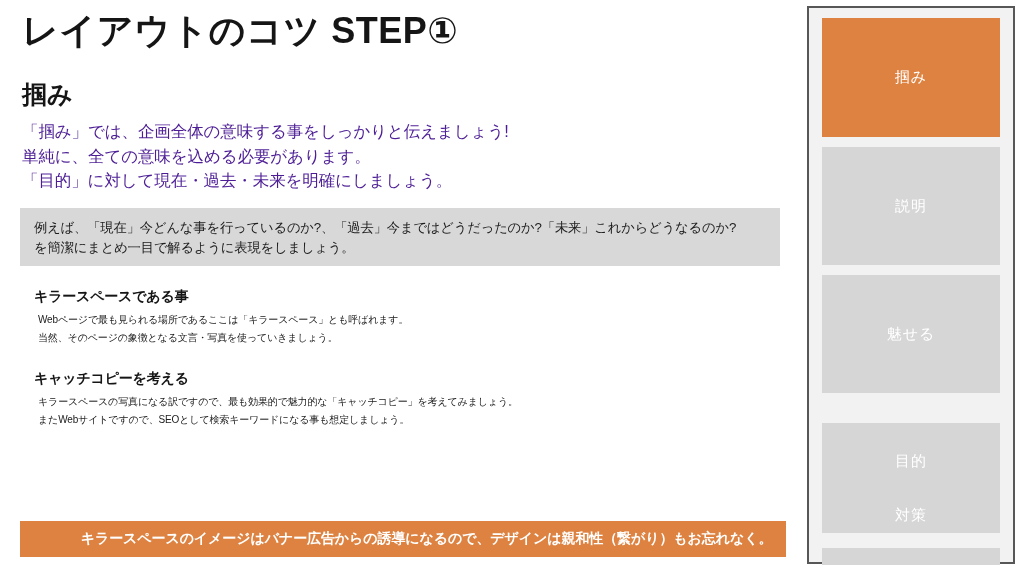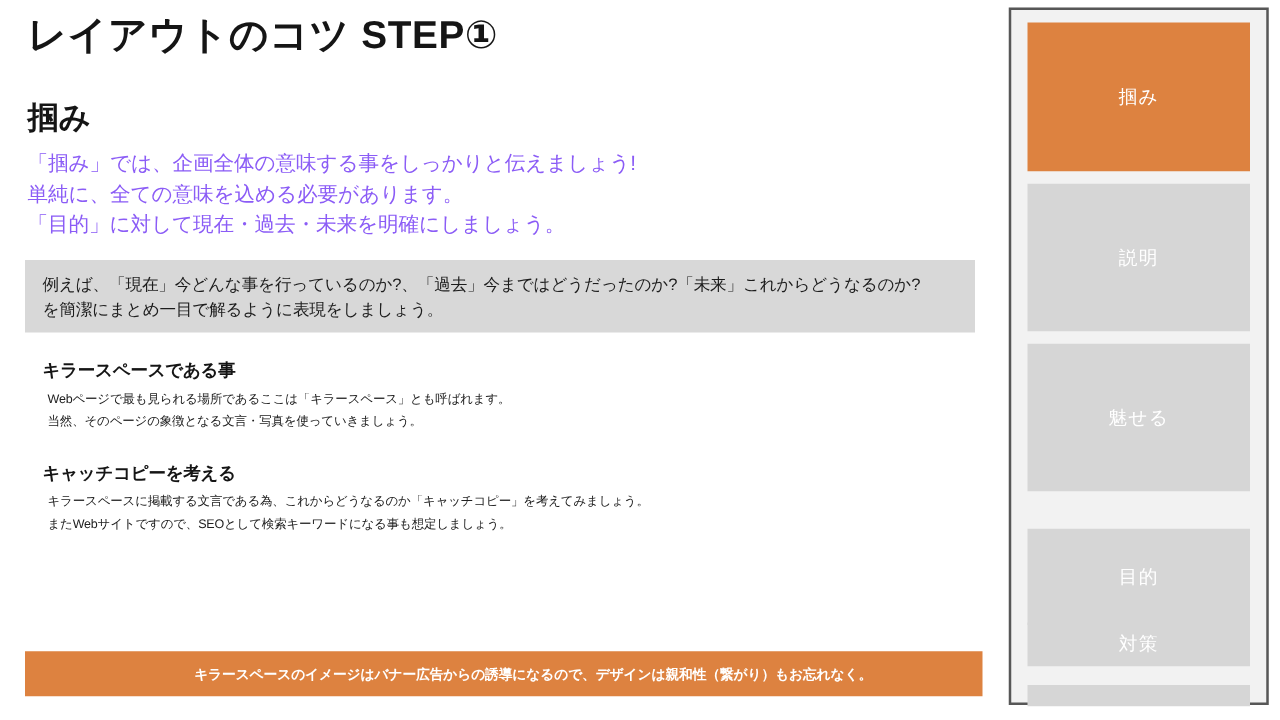--- a/index.html
+++ b/index.html
@@ -30,21 +30,21 @@
     left: 20px;
     top: 0;
     width: 766px;
     height: 576px;
   }
 
   .slide-title {
     position: absolute;
     left: 2px;
     top: 11px;
-    font-size: 31px;
+    font-size: 36px;
     font-weight: 700;
     letter-spacing: 0.5px;
     line-height: 1.1;
     color: #151515;
     white-space: nowrap;
   }
 
   .section-heading {
     position: absolute;
     left: 2px;
@@ -54,21 +54,21 @@
     line-height: 1.15;
     color: #151515;
   }
 
   .lead-block {
     position: absolute;
     left: 2px;
     top: 119px;
     font-size: 16.5px;
     line-height: 24.5px;
-    color: #8b5cf6;
+    color: #4c1d95;
     letter-spacing: -0.1px;
   }
   .lead-block .ln { display: block; white-space: nowrap; }
 
   
   .callout {
     position: absolute;
     left: 0px;
     top: 208px;
     width: 760px;
@@ -116,21 +116,21 @@
     top: 521px;
     width: 766px;
     height: 36px;
     background: #dd8240;
     display: flex;
     align-items: center;
     justify-content: center;
   }
   .banner-text {
     color: #ffffff;
-    font-size: 11px;
+    font-size: 14px;
     font-weight: 700;
     letter-spacing: -0.1px;
     white-space: nowrap;
     margin-left: 47px;
   }
 
   
   .wireframe {
     position: absolute;
     left: 807px;
@@ -196,21 +196,21 @@
       <div class="sec-title">キラースペースである事</div>
       <div class="sec-body">
         <span class="ln">Webページで最も見られる場所であるここは「キラースペース」とも呼ばれます。</span>
         <span class="ln">当然、そのページの象徴となる文言・写真を使っていきましょう。</span>
       </div>
     </div>
 
     <div class="sec sec-2">
       <div class="sec-title">キャッチコピーを考える</div>
       <div class="sec-body">
-        <span class="ln">キラースペースに掲載する文言である為、これからどうなるのか「キャッチコピー」を考えてみましょう。</span>
+        <span class="ln">キラースペースの写真になる訳ですので、最も効果的で魅力的な「キャッチコピー」を考えてみましょう。</span>
         <span class="ln">またWebサイトですので、SEOとして検索キーワードになる事も想定しましょう。</span>
       </div>
     </div>
 
 
     <div class="banner">
       <span class="banner-text">キラースペースのイメージはバナー広告からの誘導になるので、デザインは親和性（繋がり）もお忘れなく。</span>
     </div>
 
   </div>

